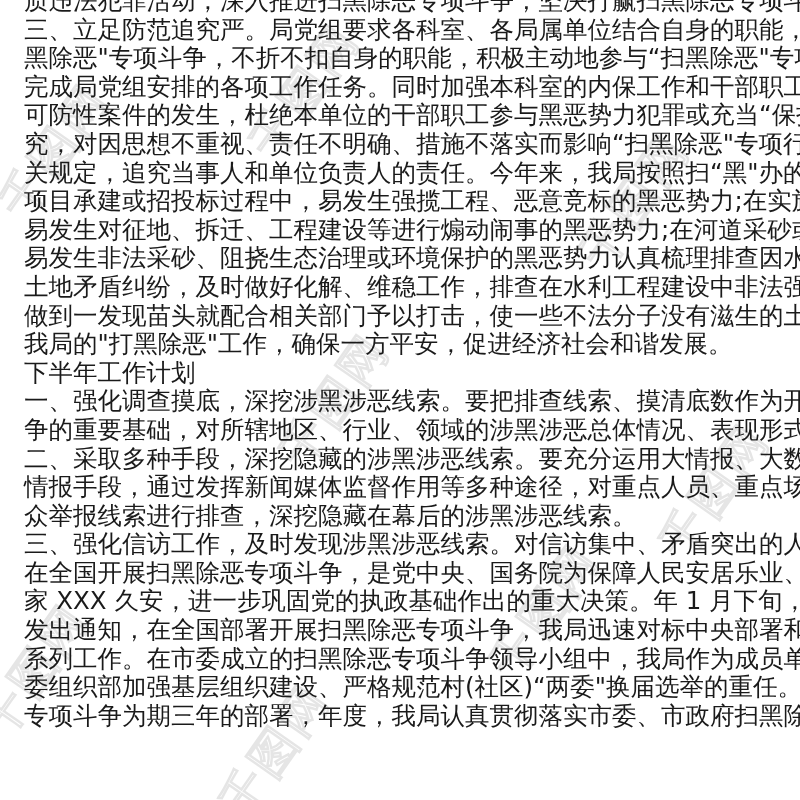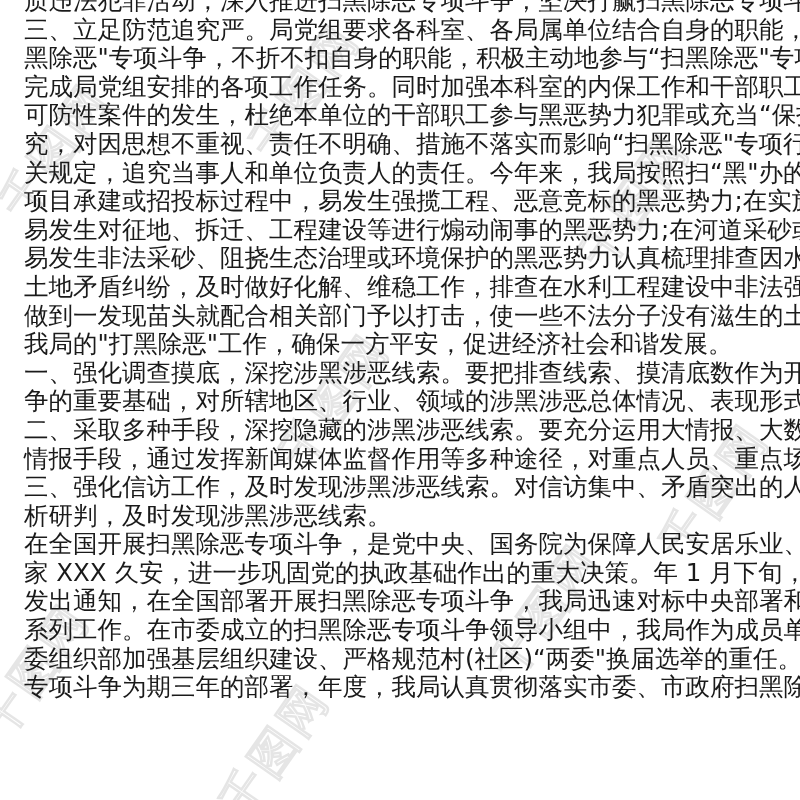--- a/index.html
+++ b/index.html
@@ -68,26 +68,27 @@
     <span class="line">完成局党组安排的各项工作任务。同时加强本科室的内保工作和干部职工的教育管理，防范</span>
     <span class="line">可防性案件的发生，杜绝本单位的干部职工参与黑恶势力犯罪或充当“保护伞"。严格责任追</span>
     <span class="line">究，对因思想不重视、责任不明确、措施不落实而影响“扫黑除恶"专项行动的，一律依照有</span>
     <span class="line">关规定，追究当事人和单位负责人的责任。今年来，我局按照扫“黑"办的统一部署，对水利</span>
     <span class="line">项目承建或招投标过程中，易发生强揽工程、恶意竞标的黑恶势力;在实施水利项目过程中，</span>
     <span class="line">易发生对征地、拆迁、工程建设等进行煽动闹事的黑恶势力;在河道采砂或生态治理过程中，</span>
     <span class="line">易发生非法采砂、阻挠生态治理或环境保护的黑恶势力认真梳理排查因水利工程建设引发的</span>
     <span class="line">土地矛盾纠纷，及时做好化解、维稳工作，排查在水利工程建设中非法强揽和欺行霸市行为，</span>
     <span class="line">做到一发现苗头就配合相关部门予以打击，使一些不法分子没有滋生的土壤，扎扎实实做好</span>
     <span class="line">我局的"打黑除恶"工作，确保一方平安，促进经济社会和谐发展。</span>
+    <span class="line">下半年工作计划</span>
     <span class="line">一、强化调查摸底，深挖涉黑涉恶线索。要把排查线索、摸清底数作为开展扫黑除恶专项斗</span>
     <span class="line">争的重要基础，对所辖地区、行业、领域的涉黑涉恶总体情况、表现形式及成因等进行全面</span>
     <span class="line">二、采取多种手段，深挖隐藏的涉黑涉恶线索。要充分运用大情报、大数据等信息化和人力</span>
     <span class="line">情报手段，通过发挥新闻媒体监督作用等多种途径，对重点人员、重点场所、重点领域和群</span>
+    <span class="line">众举报线索进行排查，深挖隐藏在幕后的涉黑涉恶线索。</span>
     <span class="line">三、强化信访工作，及时发现涉黑涉恶线索。对信访集中、矛盾突出的人员和区域，加强分</span>
-    <span class="line">析研判，及时发现涉黑涉恶线索。</span>
     <span class="line">在全国开展扫黑除恶专项斗争，是党中央、国务院为保障人民安居乐业、社会安定有序、国</span>
     <span class="line">家 XXX 久安，进一步巩固党的执政基础作出的重大决策。年 1 月下旬，中共中央、国务院</span>
     <span class="line">发出通知，在全国部署开展扫黑除恶专项斗争，我局迅速对标中央部署和省、市要求开展一</span>
     <span class="line">系列工作。在市委成立的扫黑除恶专项斗争领导小组中，我局作为成员单位,肩负着会同市</span>
     <span class="line">委组织部加强基层组织建设、严格规范村(社区)“两委"换届选举的重任。按照中央扫黑除恶</span>
     <span class="line">专项斗争为期三年的部署，年度，我局认真贯彻落实市委、市政府扫黑除恶统一部署安排，</span>
   </div>
 </div>
 
 </body></html>

